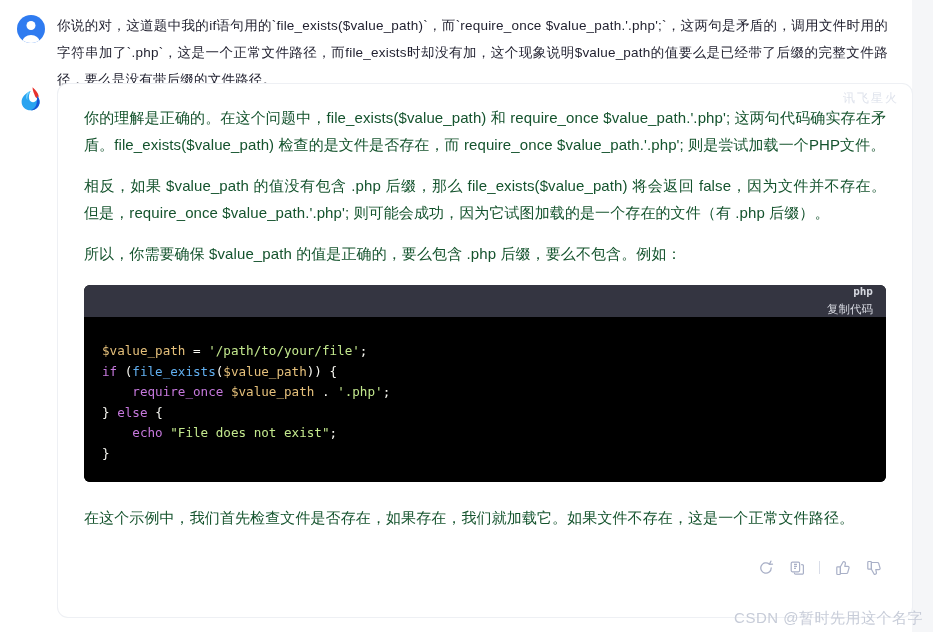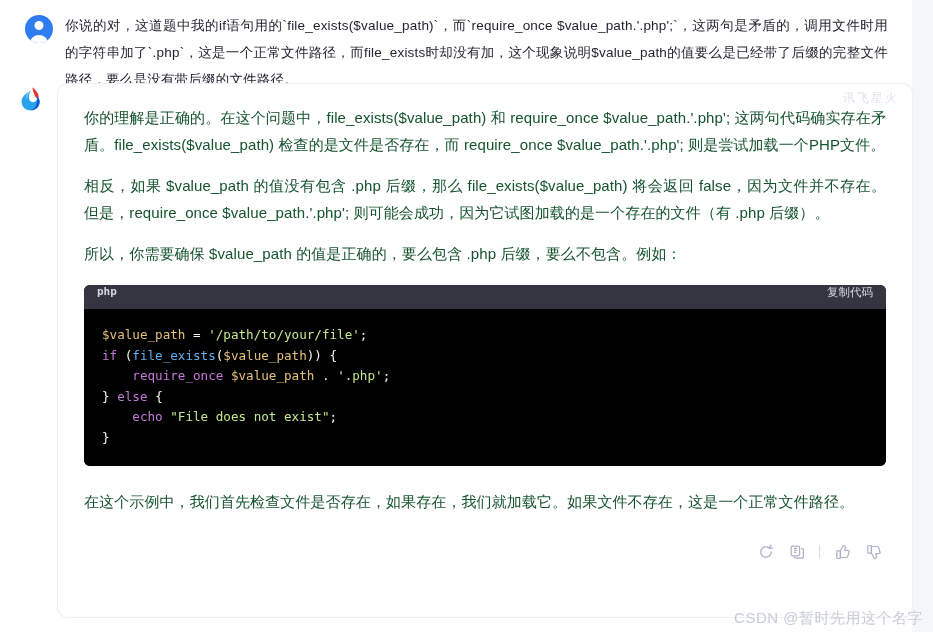--- a/index.html
+++ b/index.html
@@ -37,21 +37,20 @@
     position: absolute;
     left: 0;
     top: 0;
     width: 912px;
     padding: 12px 0 0 0;
     box-sizing: border-box;
   }
   .turn-row {
     display: flex;
     align-items: flex-start;
-    padding-left: 8px;
   }
   .avatar {
     flex: 0 0 auto;
     width: 28px;
     height: 28px;
     margin-left: 17px;
     margin-top: 3px;
     border-radius: 50%;
     position: relative;
     overflow: hidden;
@@ -141,40 +140,41 @@
 
   
   .codeblock {
     margin: 18px 0 22px 0;
     border-radius: 6px;
     overflow: hidden;
     background: #000000;
   }
   .code-head {
     background: #343541;
-    height: 24px;
+    height: 32px;
     display: flex;
-    align-items: flex-start;
+    align-items: flex-end;
     justify-content: space-between;
     padding: 0 13px;
+    flex-direction: column;
   }
   .code-lang {
     color: #d6d8e0;
     font-size: 11px;
     font-weight: bold;
     font-family: "DejaVu Sans Mono", "Liberation Mono", monospace;
   }
   .code-copy {
     color: #d6d8e0;
     font-size: 11.5px;
     cursor: pointer;
   }
   .code-body {
     background: #000000;
-    padding: 16px 18px 18px 18px;
+    padding: 24px 18px 18px 18px;
     font-family: "DejaVu Sans Mono", "Liberation Mono", monospace;
     font-size: 12.6px;
     line-height: 20.5px;
     color: #e6e6e6;
     white-space: pre;
   }
   .tk-var   { color: #e5c07b; }
   .tk-op    { color: #f8f8f2; }
   .tk-str   { color: #c3e88d; }
   .tk-kw    { color: #c678dd; }

